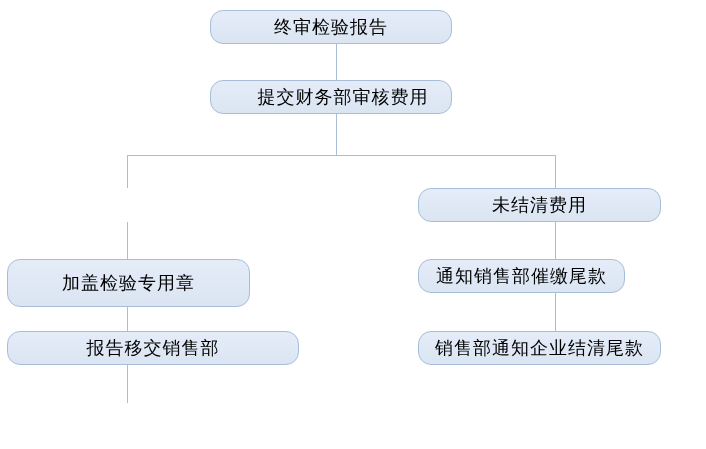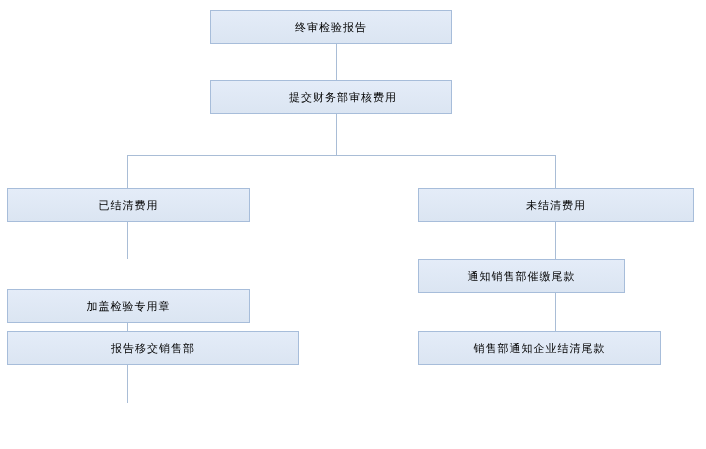--- a/index.html
+++ b/index.html
@@ -13,42 +13,42 @@
     height: 449px;
     background: #ffffff;
     font-family: "Liberation Sans", sans-serif;
     overflow: hidden;
   }
   .node {
     position: absolute;
     box-sizing: border-box;
     background: linear-gradient(180deg, var(--node-fill-top, #e4ecf8), var(--node-fill, #dbe5f2));
     border: 1px solid var(--node-border, #a7bdda);
-    border-radius: 0;
+    border-radius: 13px;
     display: flex;
     align-items: center;
     justify-content: center;
-    font-size: 11px;
+    font-size: 18px;
     color: var(--text, #000000);
     white-space: nowrap;
     letter-spacing: 1px;
   }
   .line {
     position: absolute;
     background: var(--connector, #a9bdd6);
   }
 
   
   .n-final-report     { left: 210px; top: 10px;  width: 242px; height: 34px; }
   .n-submit-finance   { left: 210px; top: 80px;  width: 242px; height: 34px; padding-left: 24px; }
   .n-settled          { left: 7px;   top: 188px; width: 243px; height: 34px; }
-  .n-stamp-seal       { left: 7px;   top: 259px; width: 243px; height: 34px; margin-top: 30px; }
+  .n-stamp-seal       { left: 7px;   top: 259px; width: 243px; height: 48px; }
   .n-report-to-sales  { left: 7px;   top: 331px; width: 292px; height: 34px; }
   .n-contact-enterprise { left: 7px; top: 403px; width: 243px; height: 34px; }
-  .n-unsettled        { left: 418px; top: 188px; width: 276px; height: 34px; }
+  .n-unsettled        { left: 418px; top: 188px; width: 243px; height: 34px; }
   .n-notify-sales     { left: 418px; top: 259px; width: 207px; height: 34px; }
   .n-sales-notify-enterprise { left: 418px; top: 331px; width: 243px; height: 34px; }
 
   
   .l-a-b        { left: 336px; top: 44px;  width: 1px;   height: 36px; }
   .l-b-branch   { left: 336px; top: 114px; width: 1px;   height: 41px; }
   .l-branch-h   { left: 127px; top: 155px; width: 429px; height: 1px;  }
   .l-left-drop  { left: 127px; top: 155px; width: 1px;   height: 33px; }
   .l-right-drop { left: 555px; top: 155px; width: 1px;   height: 33px; }
   .l-l1-l2      { left: 127px; top: 222px; width: 1px;   height: 37px; }
@@ -70,21 +70,20 @@
   <div class="line l-l1-l2"></div>
   <div class="line l-l2-l3"></div>
   <div class="line l-l3-l4"></div>
   <div class="line l-r1-r2"></div>
   <div class="line l-r2-r3"></div>
 
   <div class="node n-final-report">终审检验报告</div>
 
   <div class="node n-submit-finance">提交财务部审核费用</div>
 
-  <div class="node n-settled">已结清费用</div>
 
   <div class="node n-stamp-seal">加盖检验专用章</div>
 
   <div class="node n-report-to-sales">报告移交销售部</div>
 
 
   <div class="node n-unsettled">未结清费用</div>
 
   <div class="node n-notify-sales">通知销售部催缴尾款</div>
 

